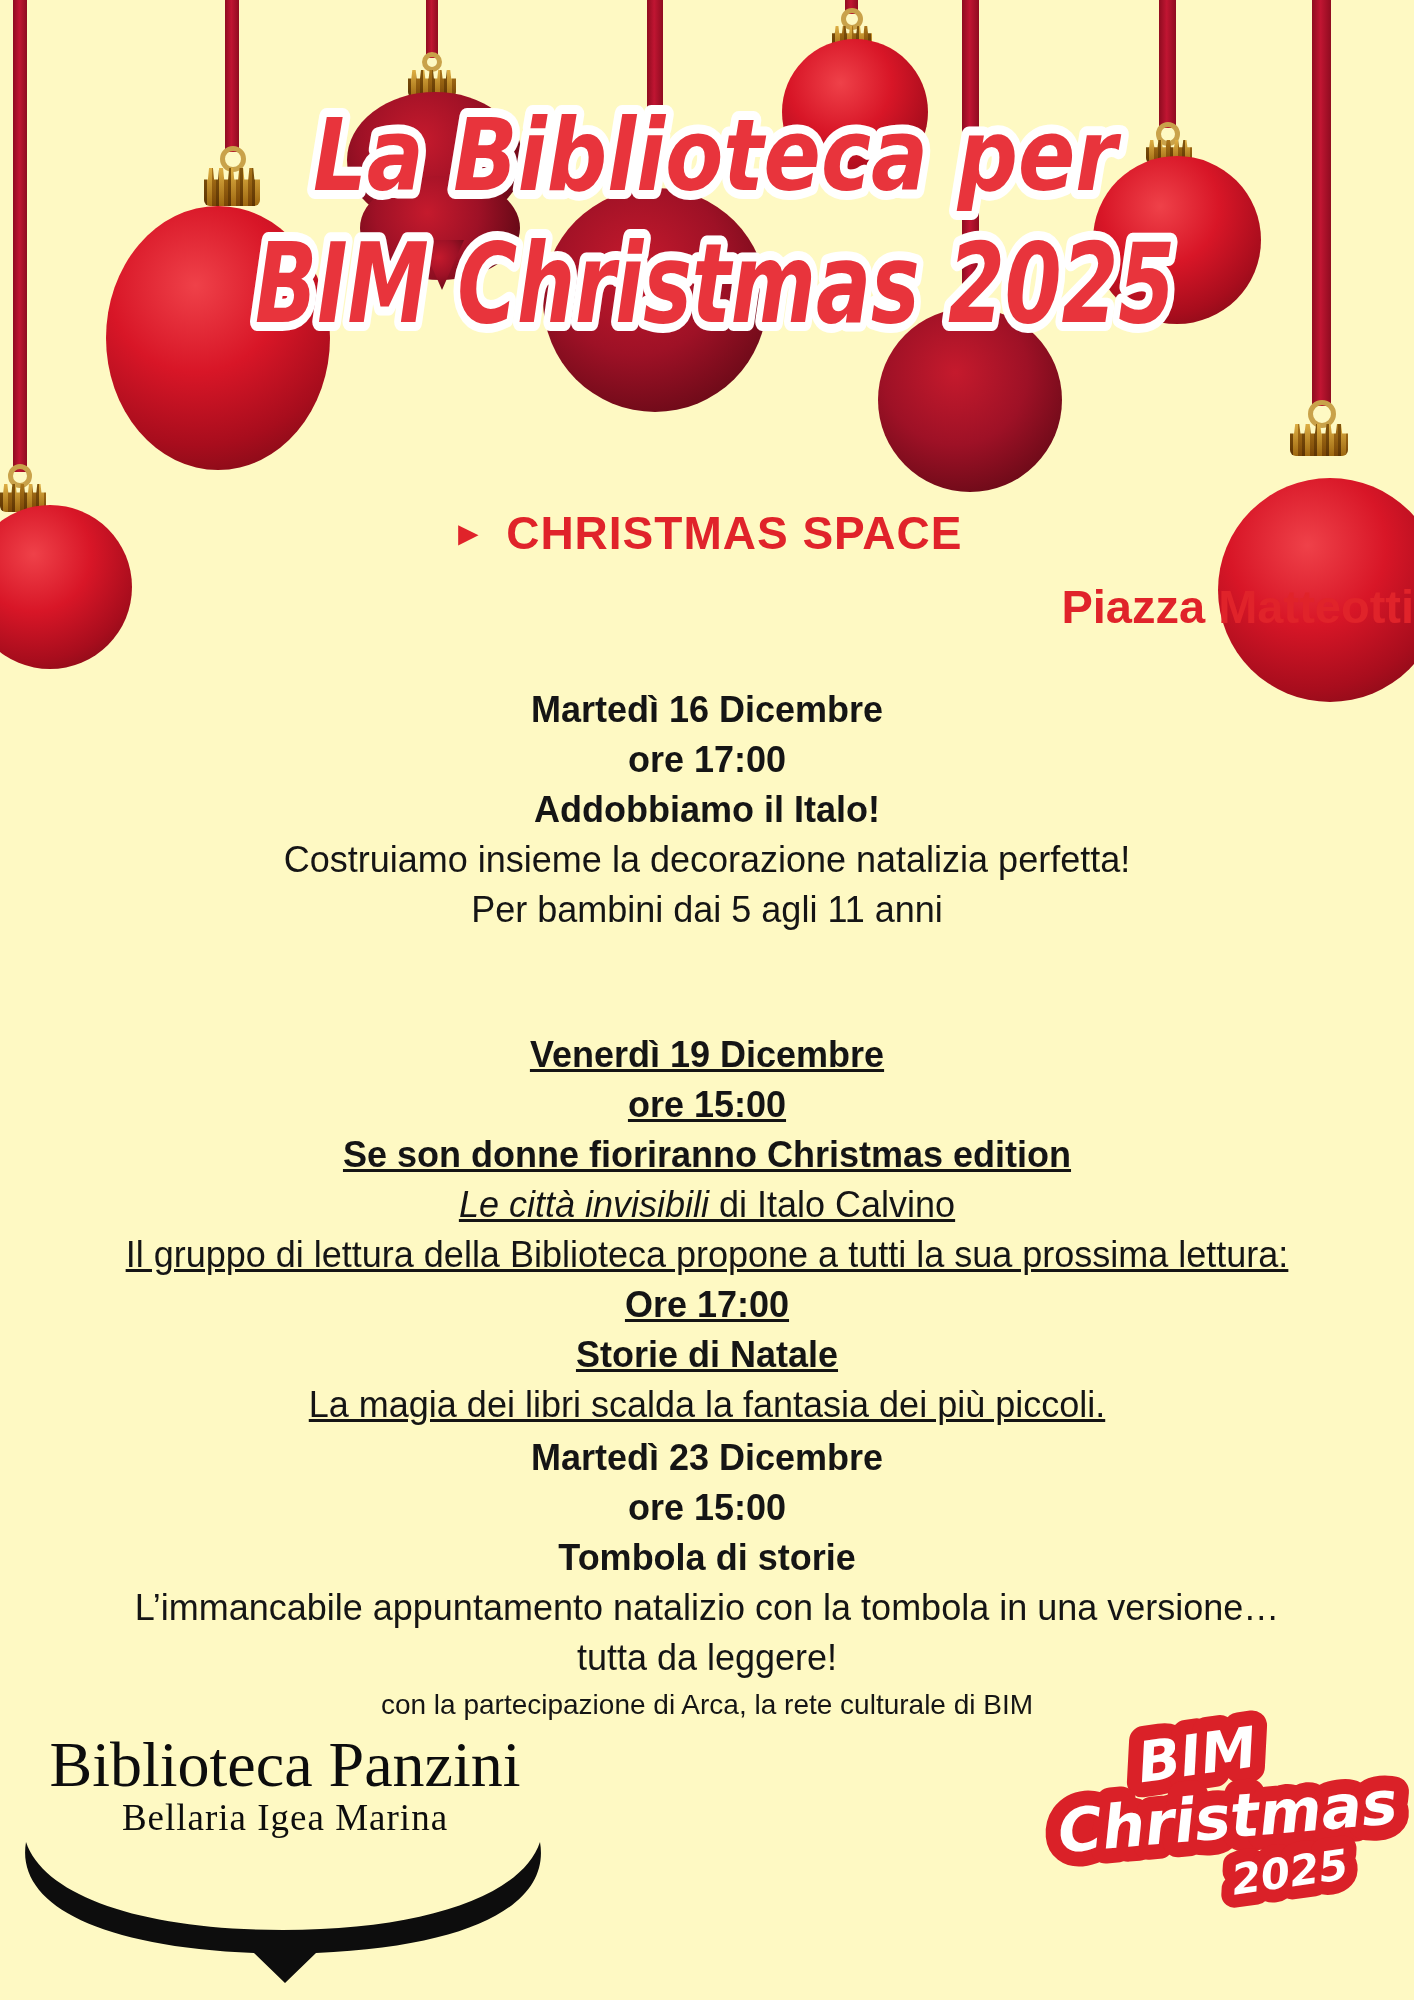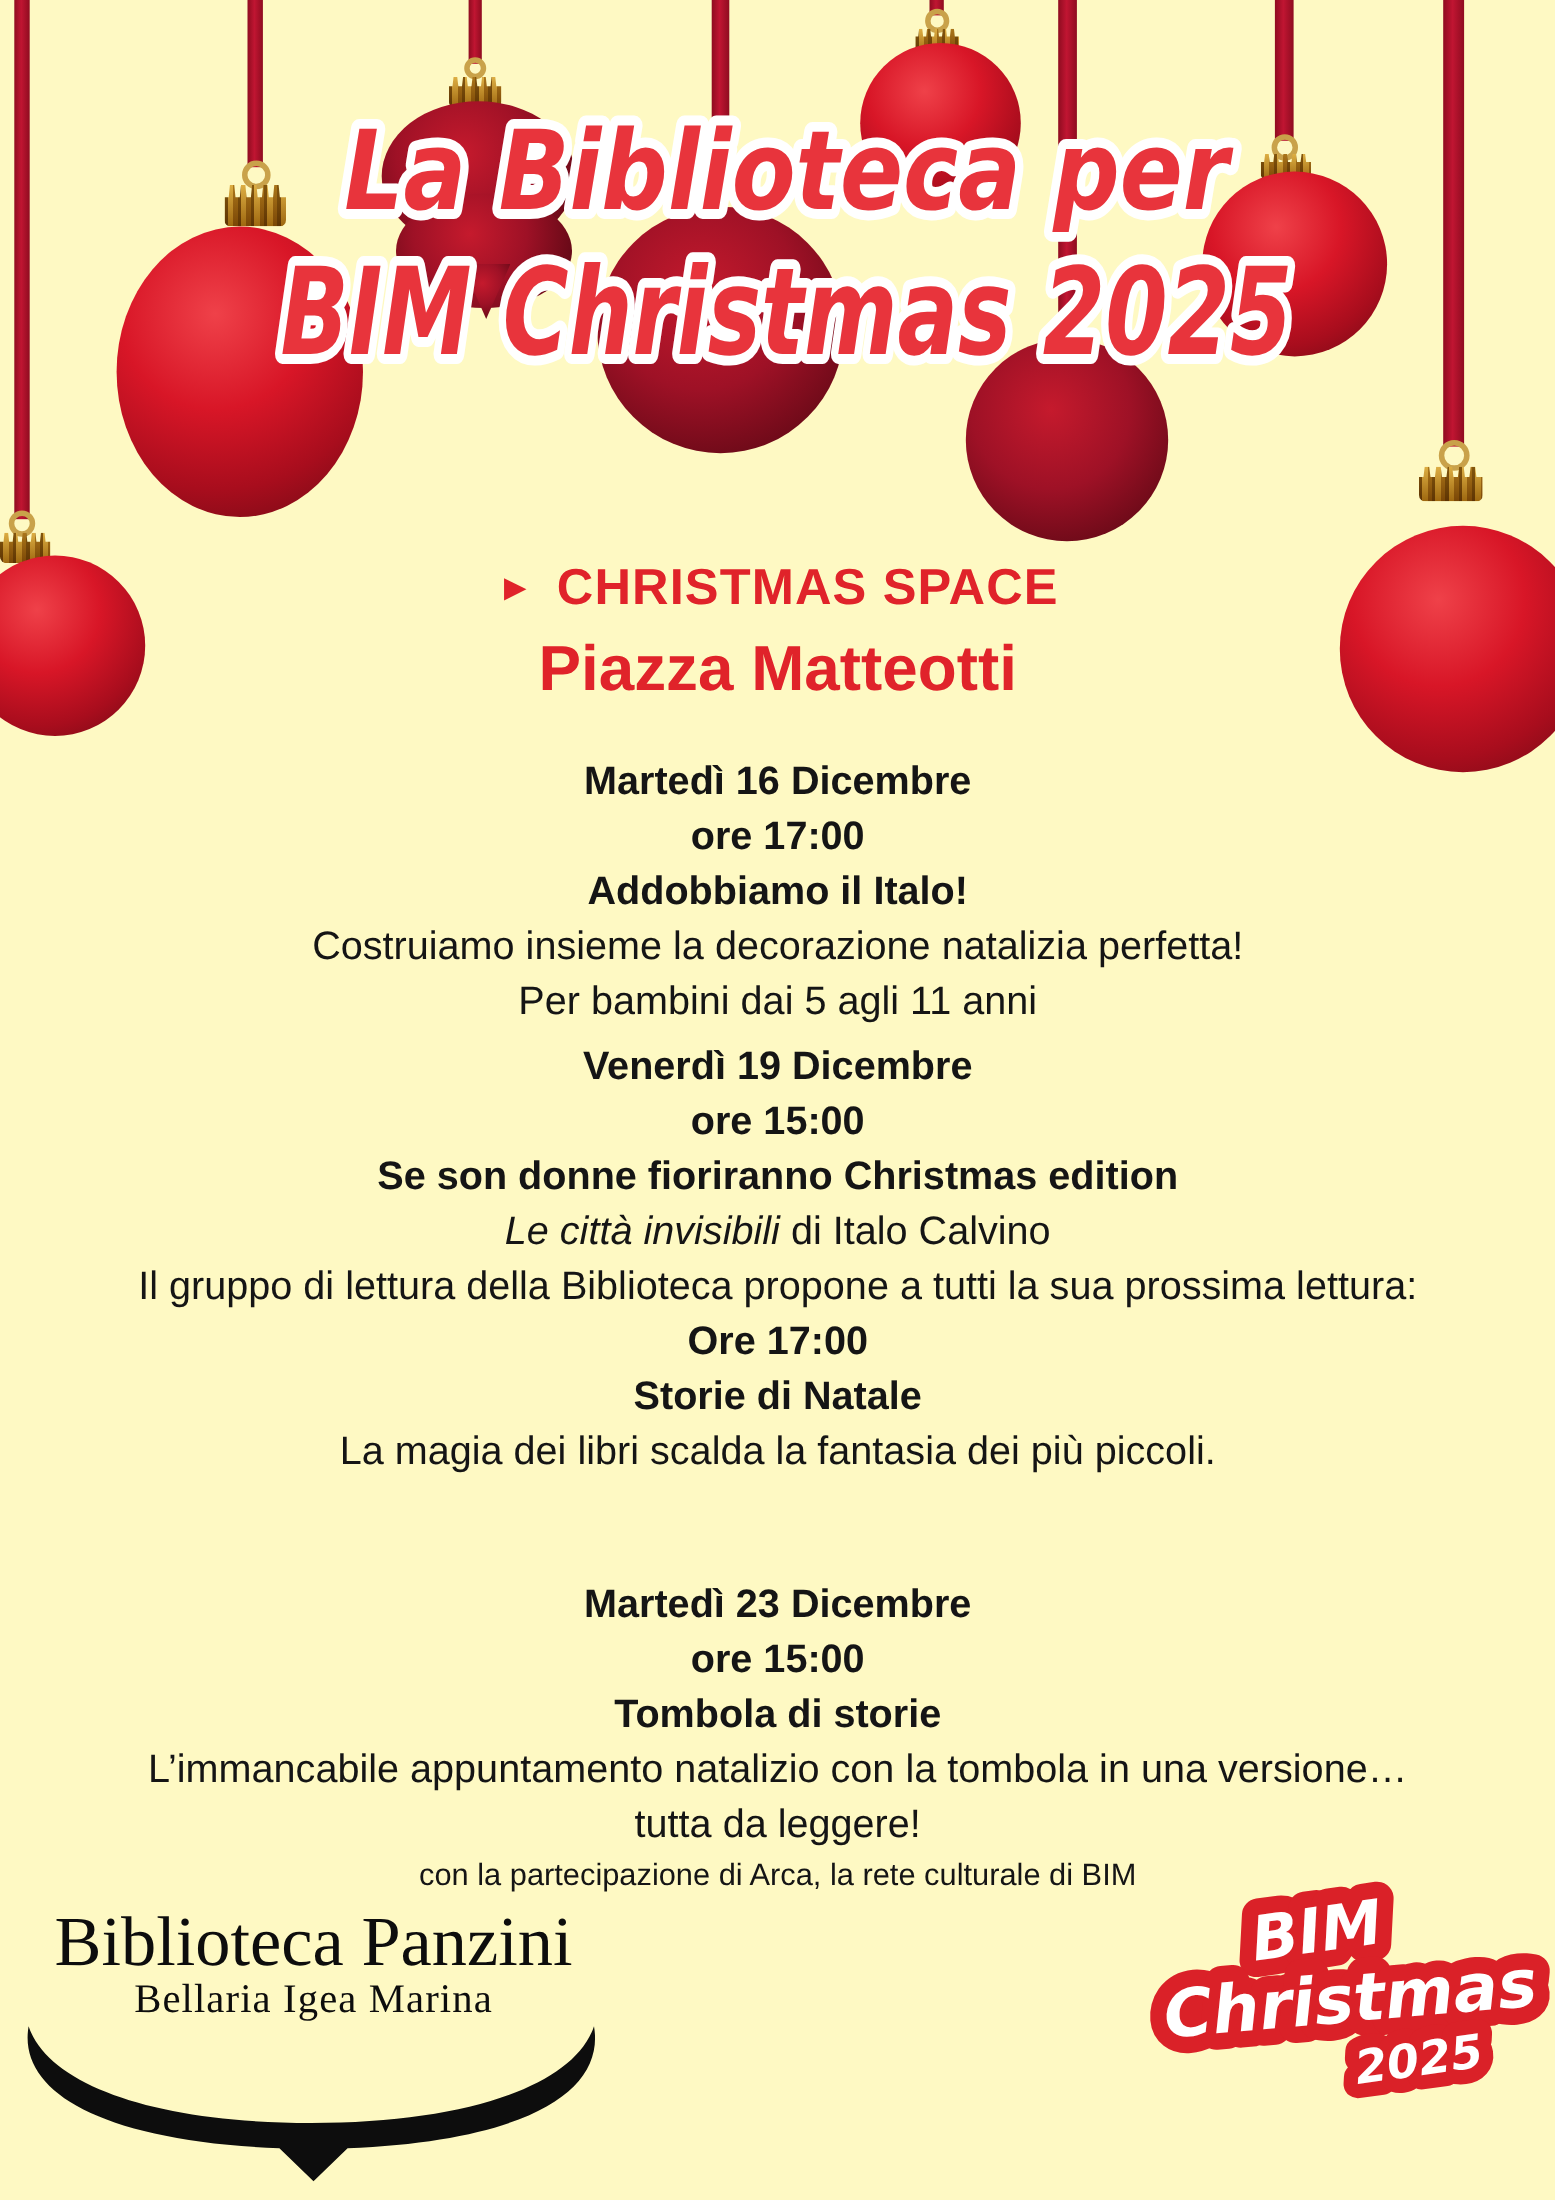--- a/index.html
+++ b/index.html
@@ -51,32 +51,32 @@
     font-weight:bold;font-style:italic;
     fill:#e8343c;stroke:#ffffff;stroke-width:18px;
     stroke-linejoin:round;paint-order:stroke fill;
   }
   
   .location{
     position:absolute;left:0;top:503px;width:100%;
     text-align:center;z-index:3;color:#e0232a;
   }
   .location .line1{font-size:46px;font-weight:700;line-height:60px;letter-spacing:1px;}
-  .location .line2{font-size:58px;font-weight:700;line-height:60px;margin-top:14px;}
+  .location .line2{font-size:47px;font-weight:700;line-height:60px;margin-top:14px;text-align:right;}
   .location .arrow{font-size:34px;margin-right:20px;vertical-align:4px;}
   
   .block{
     position:absolute;left:0;width:100%;
     text-align:center;z-index:3;color:#151515;
     font-size:36px;line-height:50px;
   }
   .block .b{font-weight:700;}
   .block .it{font-style:italic;}
   #block-1{top:685px;}
-  #block-2{top:944px;}
+  #block-2{top:1030px;text-decoration:underline;}
   #block-3{top:1433px;}
   .note{font-size:28px;line-height:44px;}
   
   .lib-logo{
     position:absolute;left:15px;top:1736px;width:540px;
     text-align:center;color:#0d0d0d;z-index:3;
     font-family:"Liberation Serif", serif;
   }
   .lib-logo .lib-name{font-size:64px;line-height:58px;}
   .lib-logo .lib-city{font-size:37px;line-height:40px;letter-spacing:1px;margin-top:4px;}

